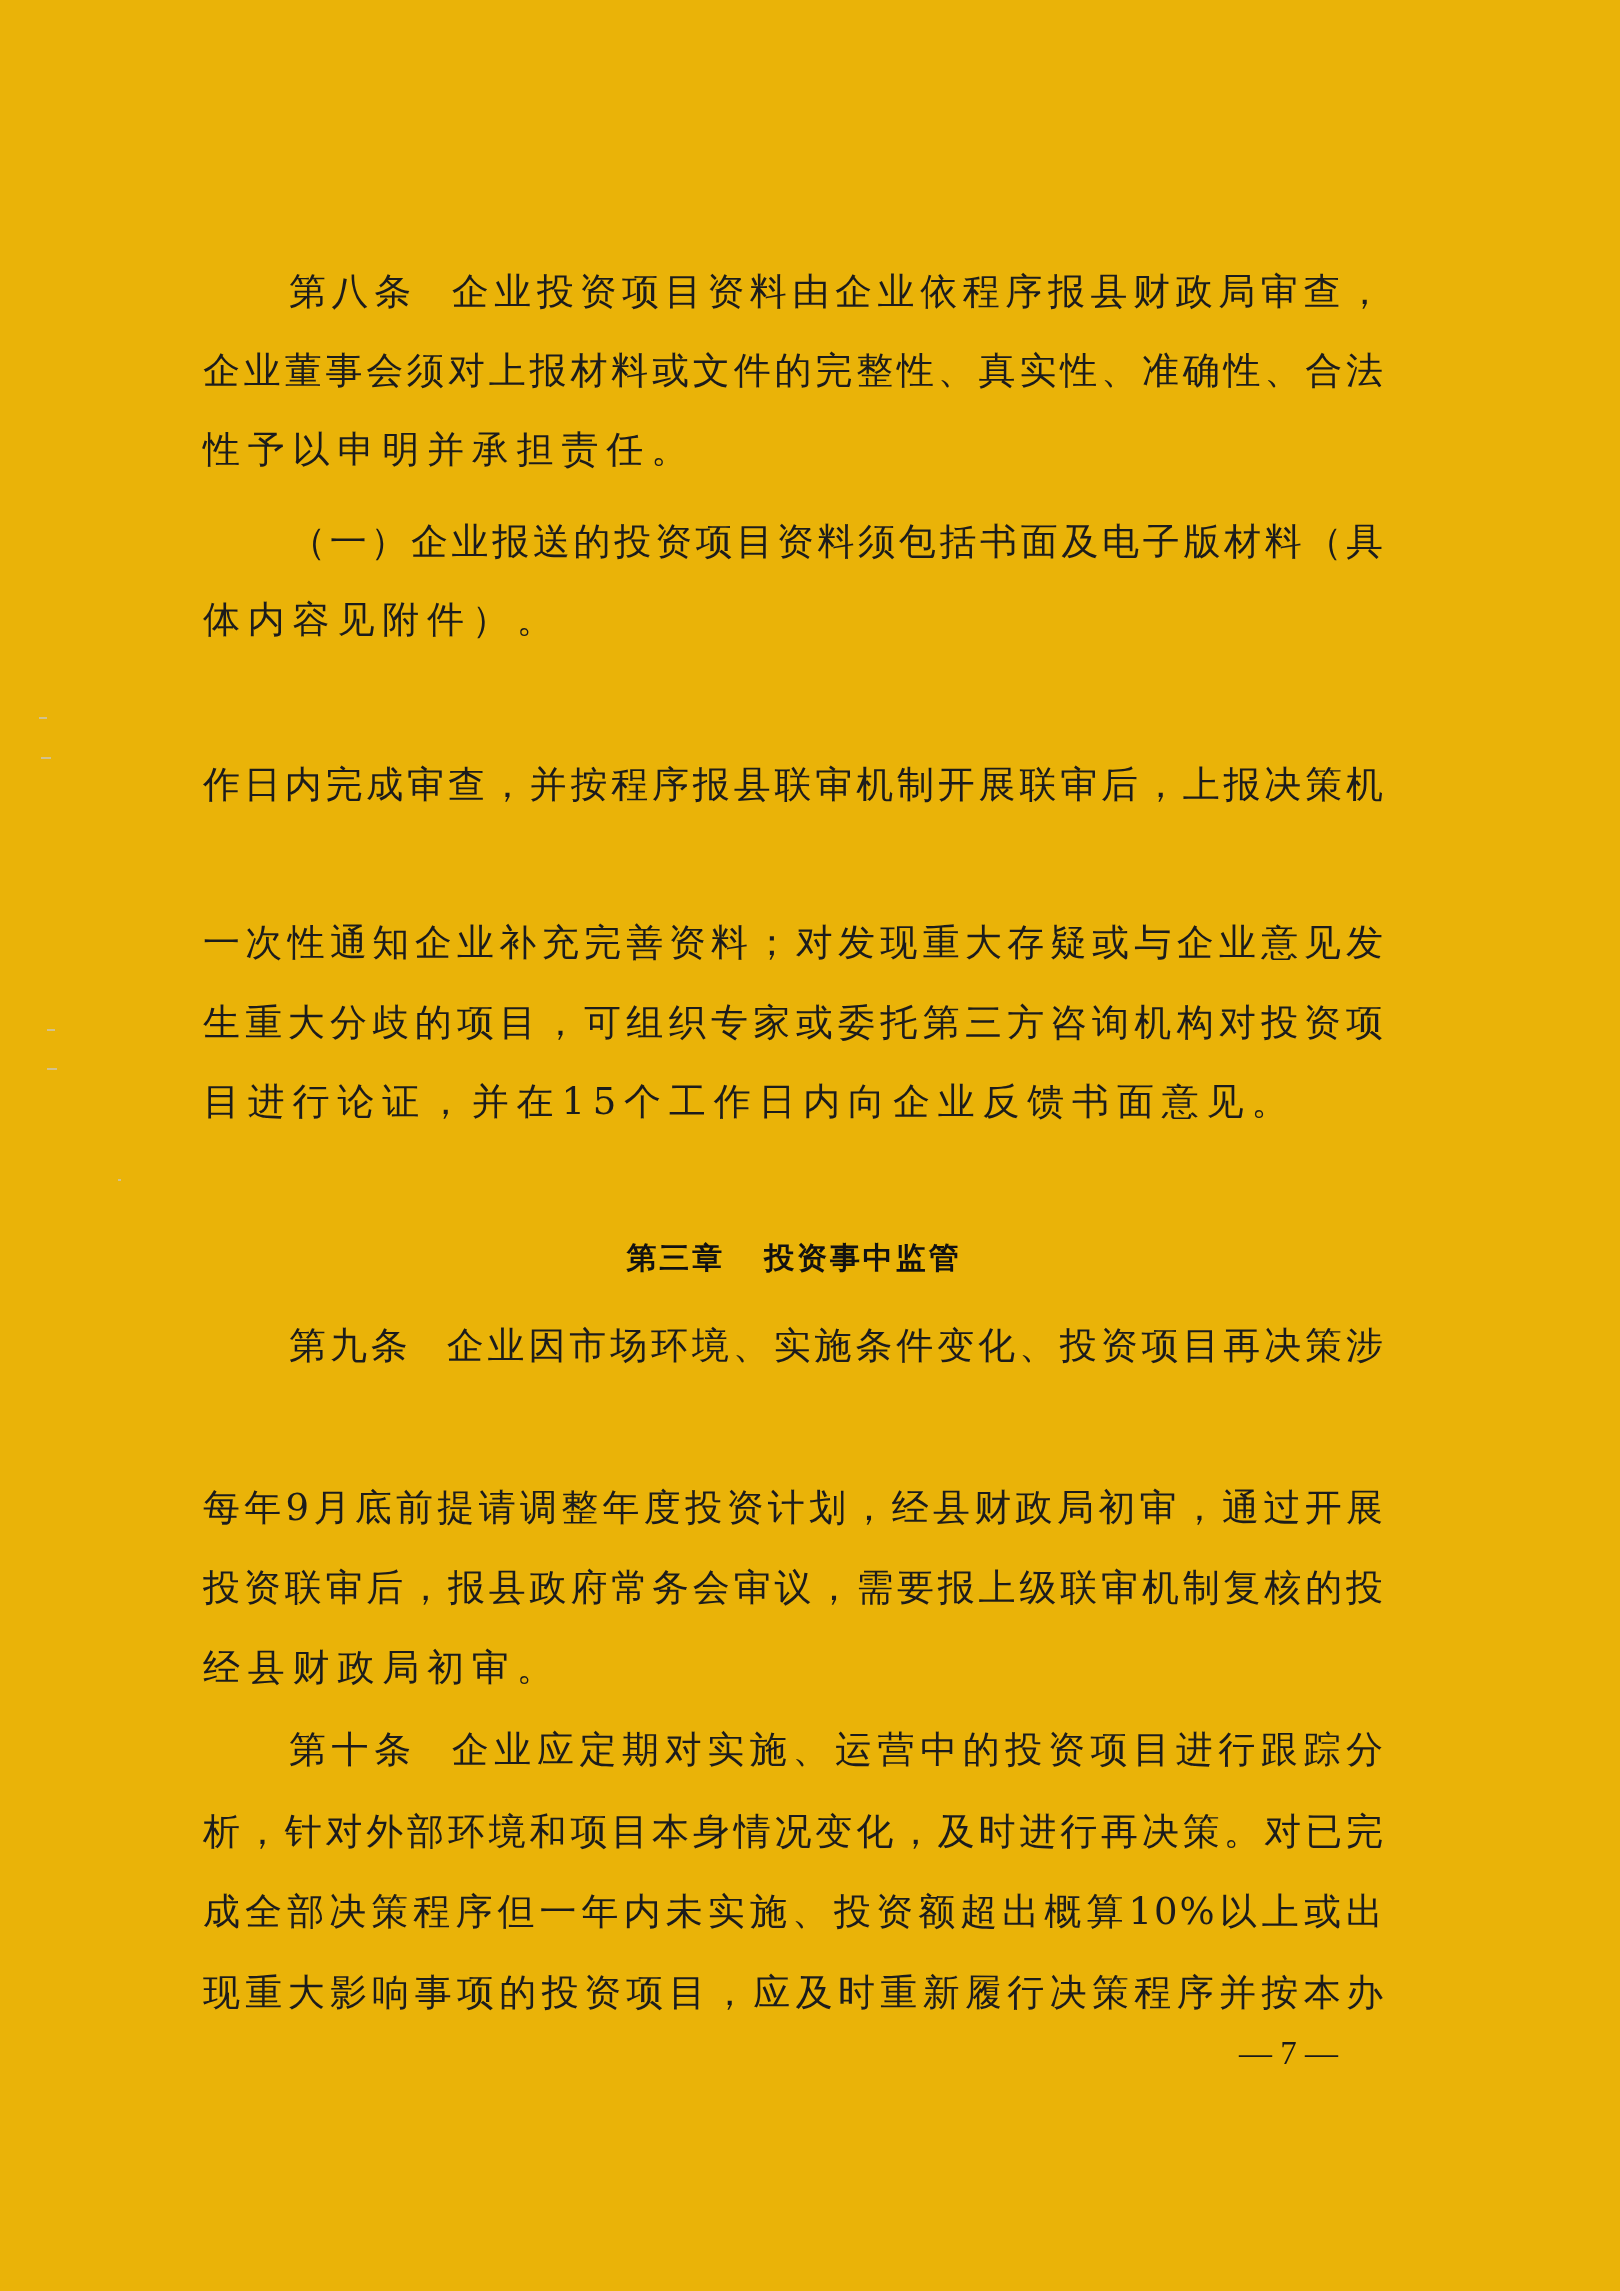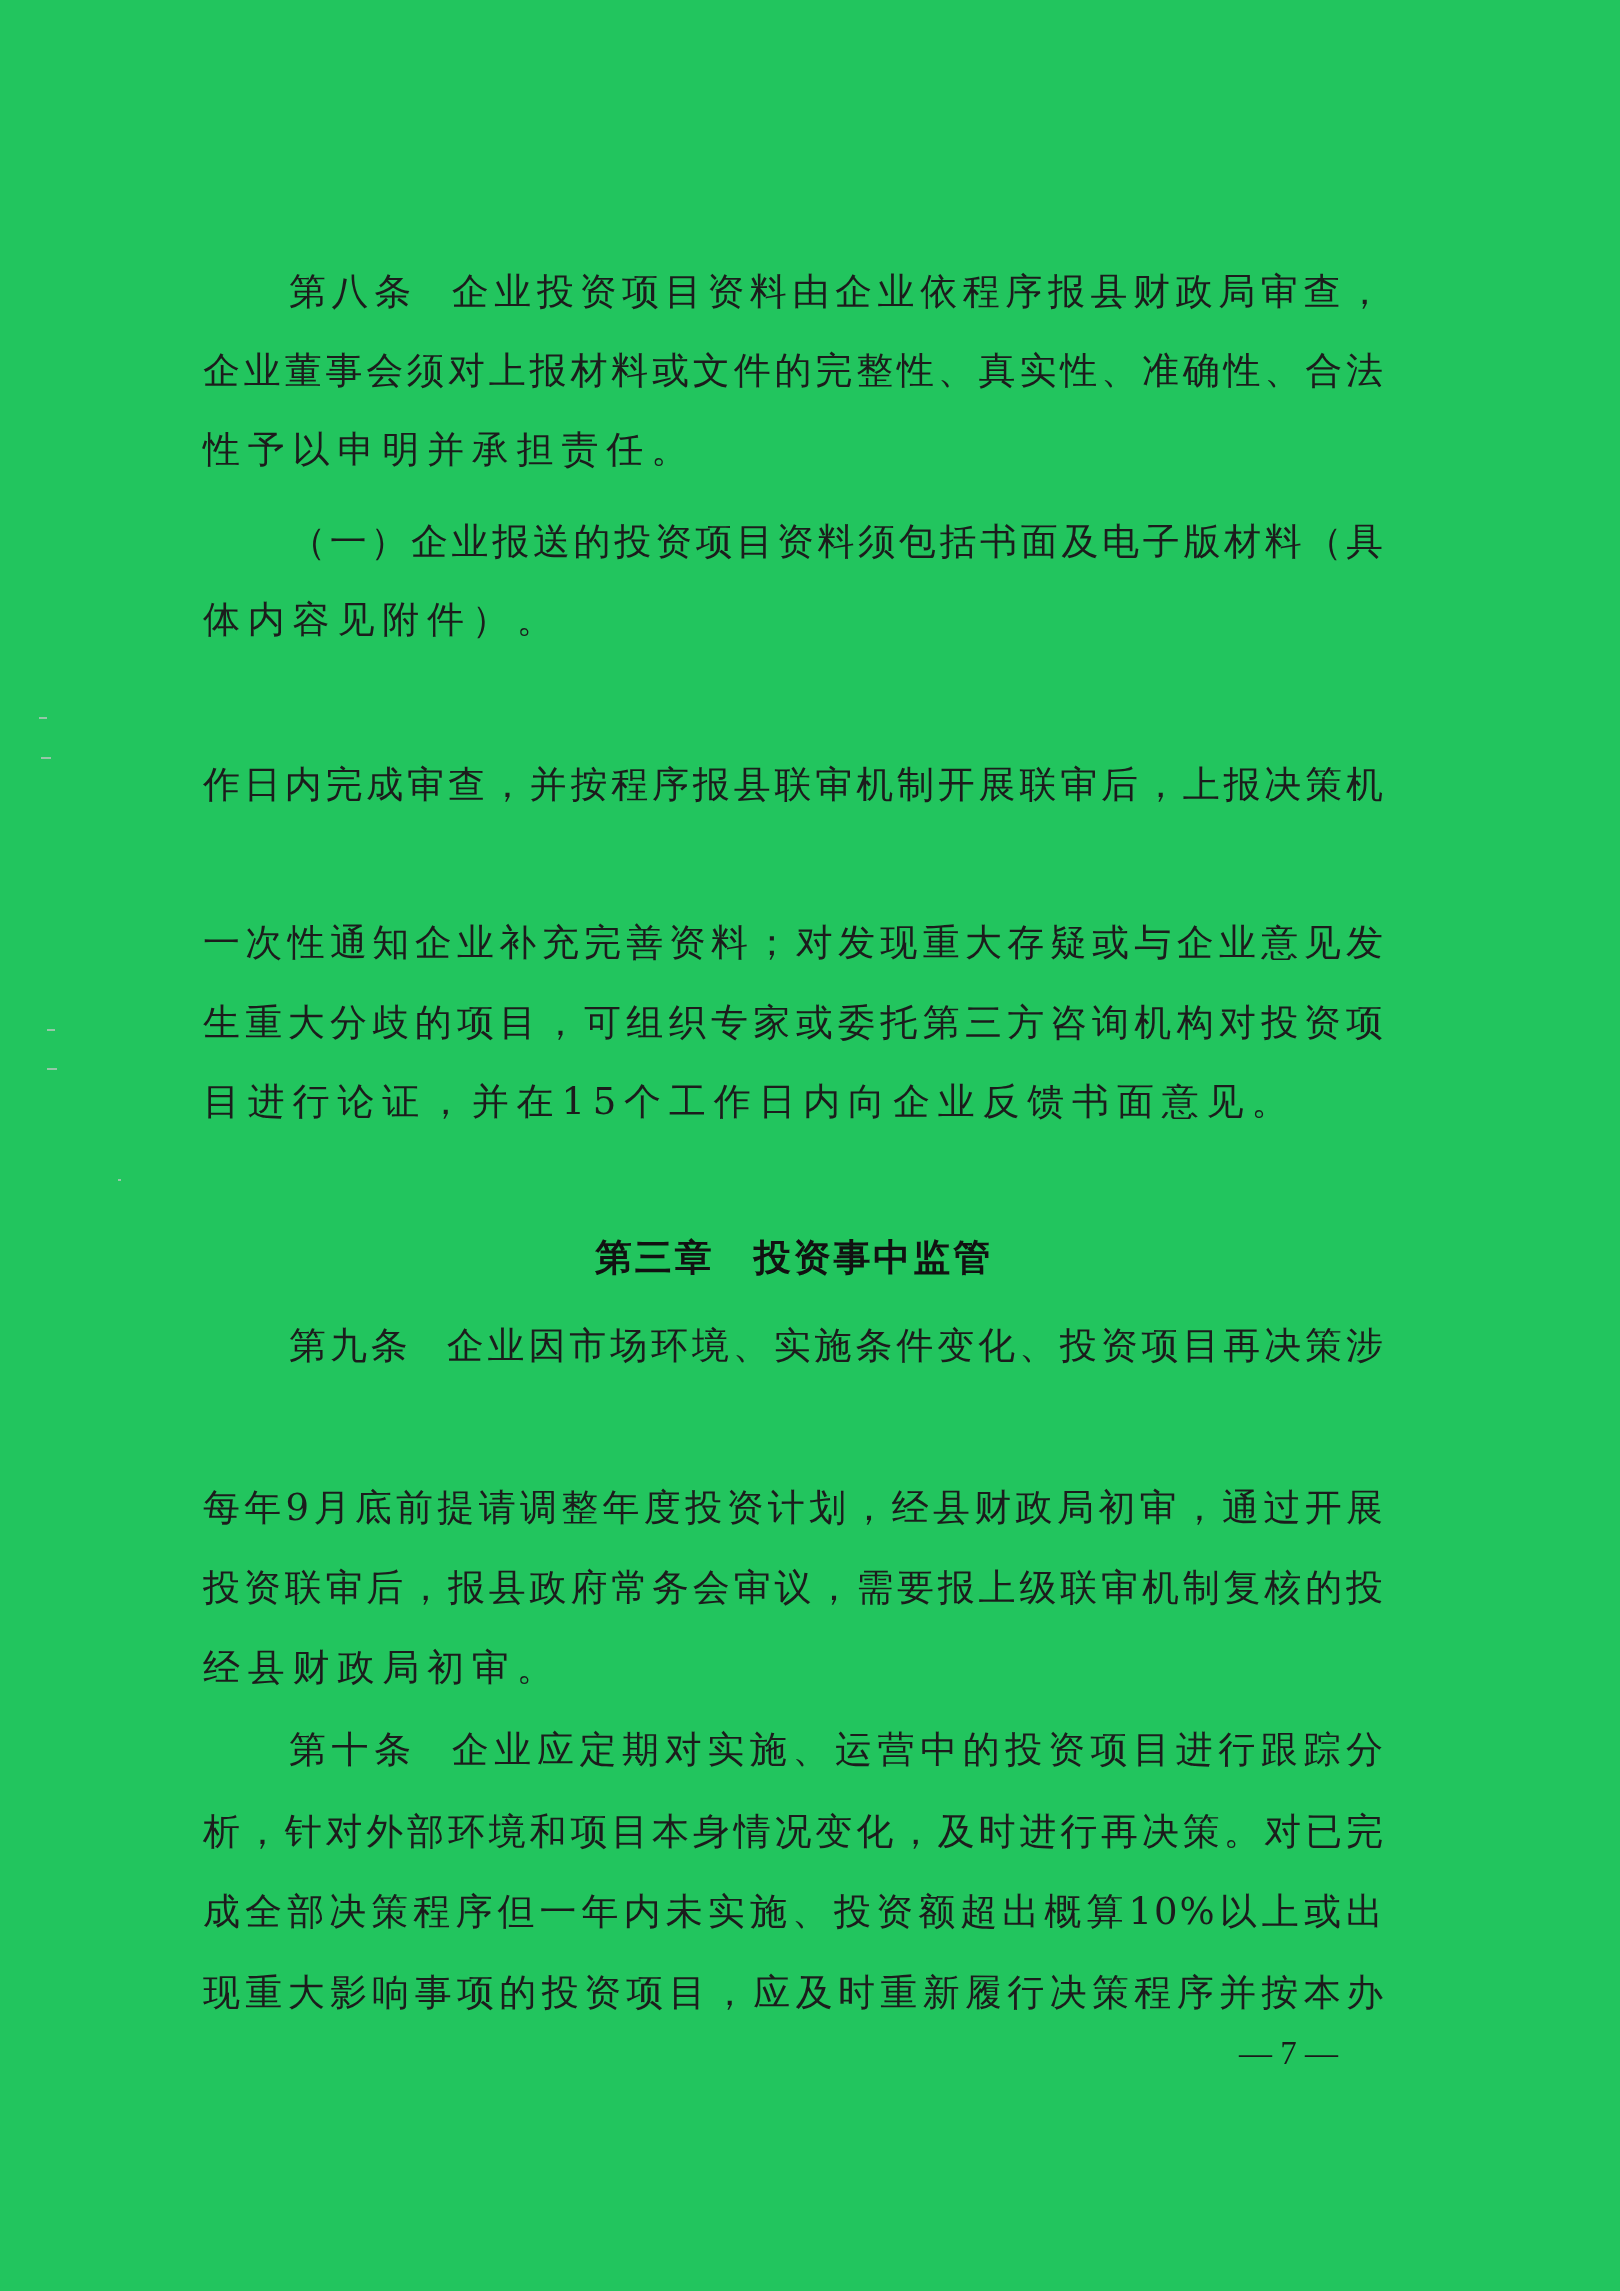--- a/index.html
+++ b/index.html
@@ -12,21 +12,21 @@
     height: 2292px;
     position: relative;
     overflow: hidden;
     color: #1a1a1a;
     font-family: "DejaVu Serif", "Liberation Serif", serif;
   }
   .page {
     position: absolute;
     left: 0; top: 0;
     width: 1620px; height: 2292px;
-    background: #22c55e;
+    background: #eab308;
   }
   .line {
     position: absolute;
     left: 203px;
     width: 1182px;
     height: 59px;
     line-height: 59px;
     font-size: 37px;
     white-space: nowrap;
     text-align: justify;
@@ -48,21 +48,21 @@
   }
   .chapter-heading {
     position: absolute;
     left: 549px;
     width: 490px;
     top: 1228px;
     height: 59px;
     line-height: 59px;
     font-family: "DejaVu Sans", "Liberation Sans", sans-serif;
     font-weight: bold;
-    font-size: 37px;
+    font-size: 30px;
     text-align: center;
     letter-spacing: 2.9px;
     color: #111;
   }
   .chapter-heading .gap { display: inline-block; width: 39px; }
   .page-number {
     position: absolute;
     left: 1220px;
     top: 2034px;
     width: 137px;

